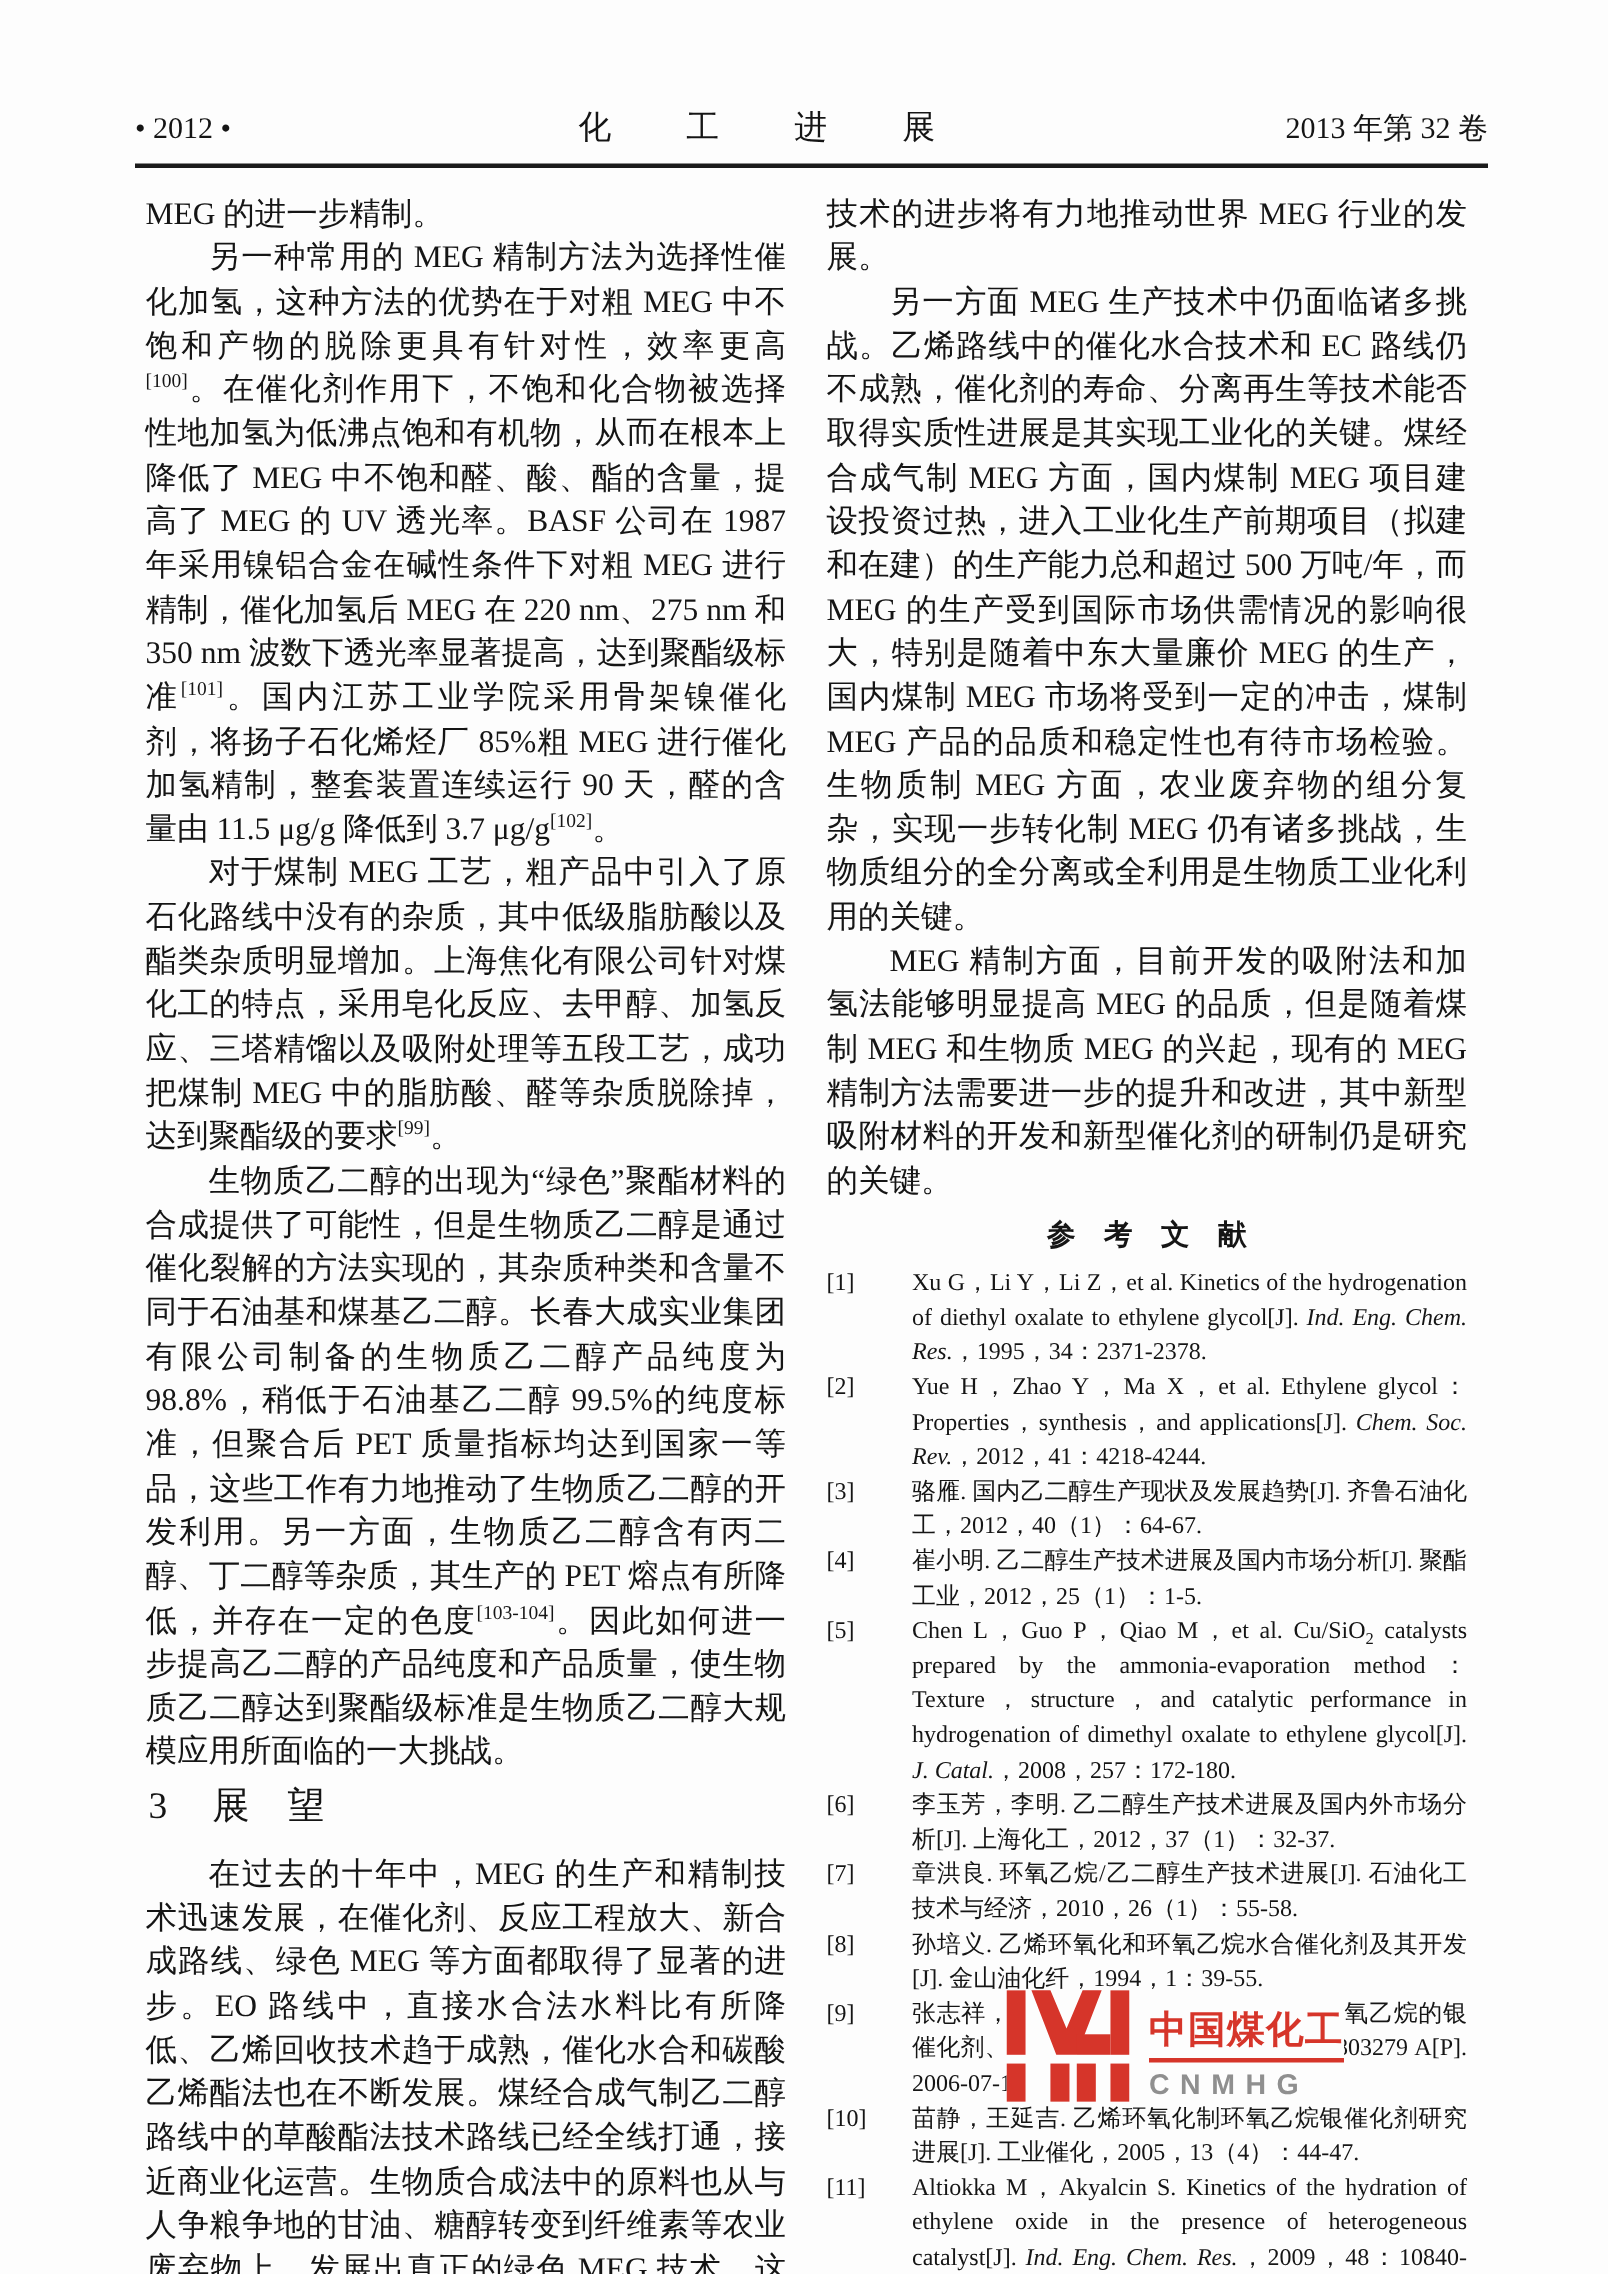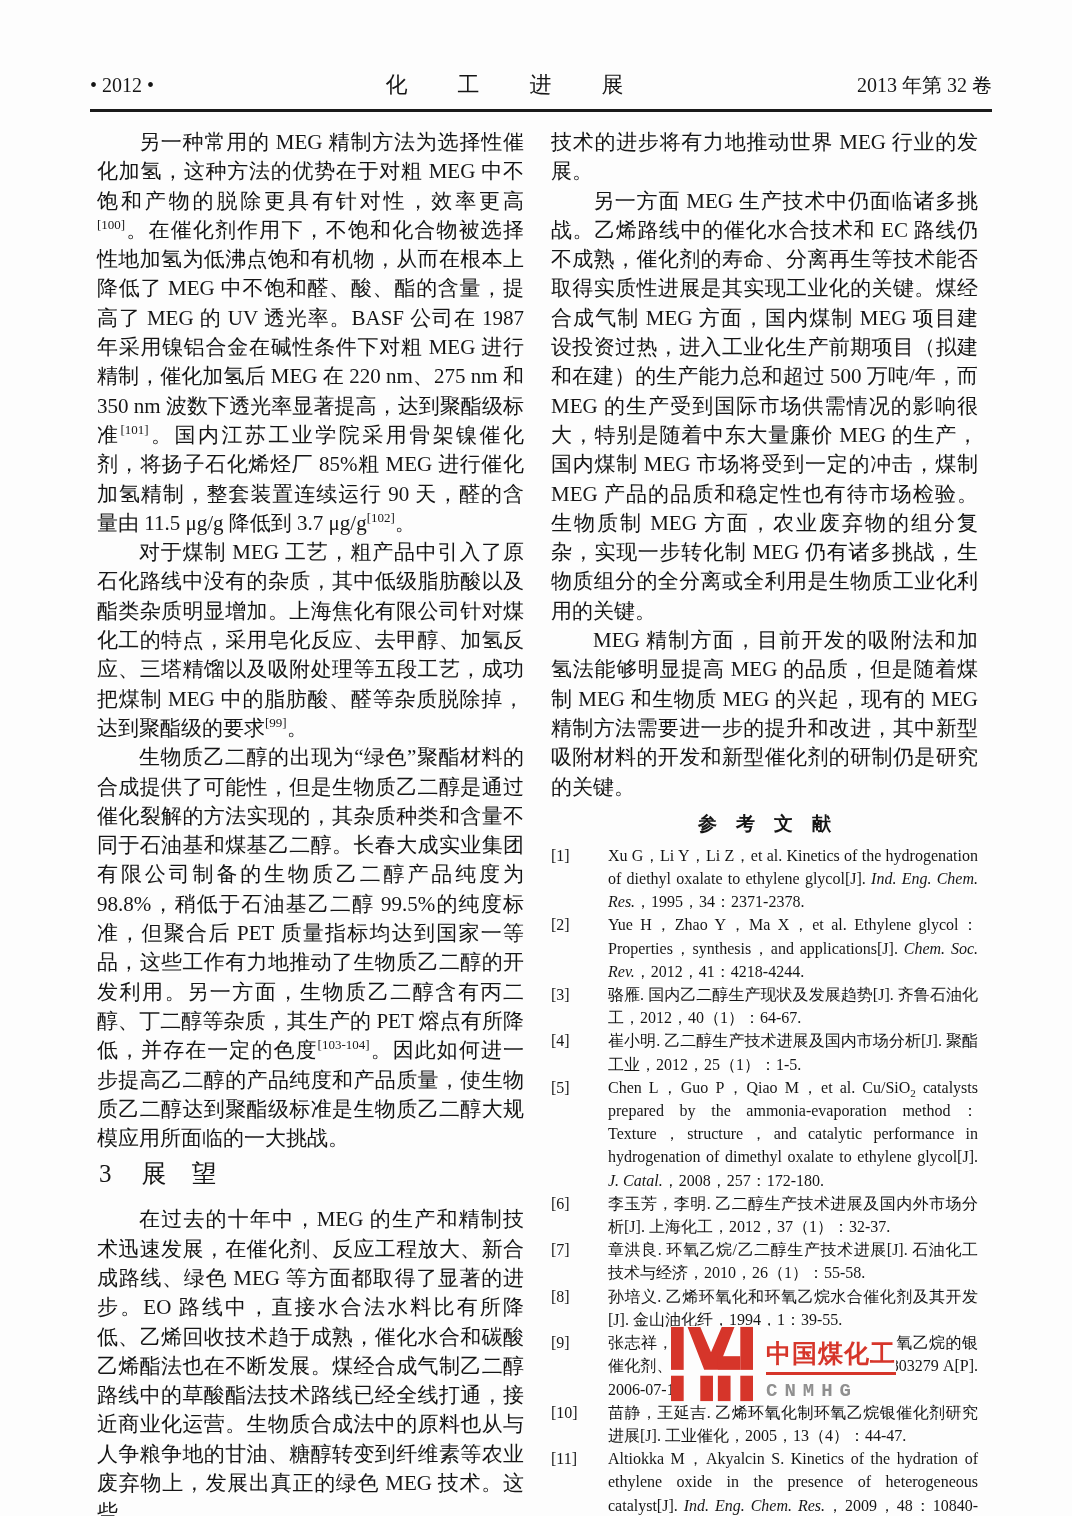--- a/index.html
+++ b/index.html
@@ -39,37 +39,38 @@
   .logo {
     position:absolute; left:671px; top:1326px;
     display:flex; align-items:flex-end; gap:13px; background:#fdfdfd;
   }
   .logo-mark { display:block; }
   .logo-text { padding-top:3px; font-family:"Liberation Sans","DejaVu Sans",sans-serif; }
   .logo-cn {
     color:#d6352a; font-size:25px; font-weight:bold; letter-spacing:1px;
     padding-bottom:5px; border-bottom:3px solid #d6352a; line-height:1.1;
   }
-  .logo-en { color:#8f8f8f; font-size:19px; letter-spacing:7px; margin-top:5px; font-weight:bold;font-family:Liberation Mono, monospace; }
+  .logo-en { color:#8f8f8f; font-size:19px; letter-spacing:7px; margin-top:5px; font-weight:bold; }
 </style>
 </head>
 <body>
 
 <div class="page">
 
   <div class="header">
     <span>• 2012 •</span>
     <span class="jtitle">化　　工　　进　　展</span>
     <span>2013 年第 32 卷</span>
   </div>
 
   <div class="columns">
 
     <div class="col">
       <div>
+          <div class="para"><span>MEG 的进一步精制。</span></div>
           <div class="para indent"><span>另一种常用的 MEG 精制方法为选择性催化加氢，这种方法的优势在于对粗 MEG 中不饱和产物的脱除更具有针对性，效率更高</span><sup>[100]</sup><span>。在催化剂作用下，不饱和化合物被选择性地加氢为低沸点饱和有机物，从而在根本上降低了 MEG 中不饱和醛、酸、酯的含量，提高了 MEG 的 UV 透光率。BASF 公司在 1987 年采用镍铝合金在碱性条件下对粗 MEG 进行精制，催化加氢后 MEG 在 220 nm、275 nm 和 350 nm 波数下透光率显著提高，达到聚酯级标准</span><sup>[101]</sup><span>。国内江苏工业学院采用骨架镍催化剂，将扬子石化烯烃厂 85%粗 MEG 进行催化加氢精制，整套装置连续运行 90 天，醛的含量由 11.5 μg/g 降低到 3.7 μg/g</span><sup>[102]</sup><span>。</span></div>
           <div class="para indent"><span>对于煤制 MEG 工艺，粗产品中引入了原石化路线中没有的杂质，其中低级脂肪酸以及酯类杂质明显增加。上海焦化有限公司针对煤化工的特点，采用皂化反应、去甲醇、加氢反应、三塔精馏以及吸附处理等五段工艺，成功把煤制 MEG 中的脂肪酸、醛等杂质脱除掉，达到聚酯级的要求</span><sup>[99]</sup><span>。</span></div>
           <div class="para indent"><span>生物质乙二醇的出现为“绿色”聚酯材料的合成提供了可能性，但是生物质乙二醇是通过催化裂解的方法实现的，其杂质种类和含量不同于石油基和煤基乙二醇。长春大成实业集团有限公司制备的生物质乙二醇产品纯度为 98.8%，稍低于石油基乙二醇 99.5%的纯度标准，但聚合后 PET 质量指标均达到国家一等品，这些工作有力地推动了生物质乙二醇的开发利用。另一方面，生物质乙二醇含有丙二醇、丁二醇等杂质，其生产的 PET 熔点有所降低，并存在一定的色度</span><sup>[103-104]</sup><span>。因此如何进一步提高乙二醇的产品纯度和产品质量，使生物质乙二醇达到聚酯级标准是生物质乙二醇大规模应用所面临的一大挑战。</span></div>
         </div>
       <div class="sec-heading">
         <span class="sec-num">3</span><span>展　望</span>
       </div>
       <div>
           <div class="para indent"><span>在过去的十年中，MEG 的生产和精制技术迅速发展，在催化剂、反应工程放大、新合成路线、绿色 MEG 等方面都取得了显著的进步。EO 路线中，直接水合法水料比有所降低、乙烯回收技术趋于成熟，催化水合和碳酸乙烯酯法也在不断发展。煤经合成气制乙二醇路线中的草酸酯法技术路线已经全线打通，接近商业化运营。生物质合成法中的原料也从与人争粮争地的甘油、糖醇转变到纤维素等农业废弃物上，发展出真正的绿色 MEG 技术。这些</span></div>
         </div>

